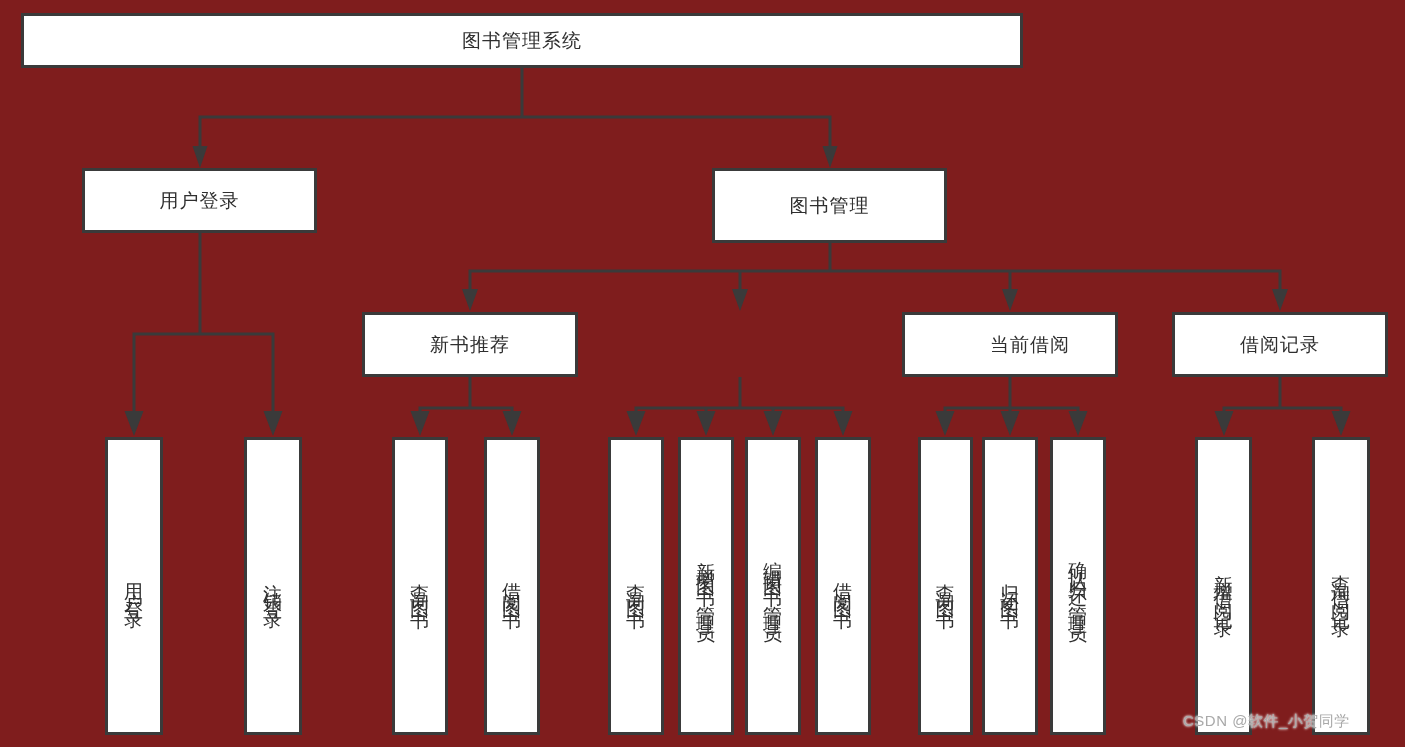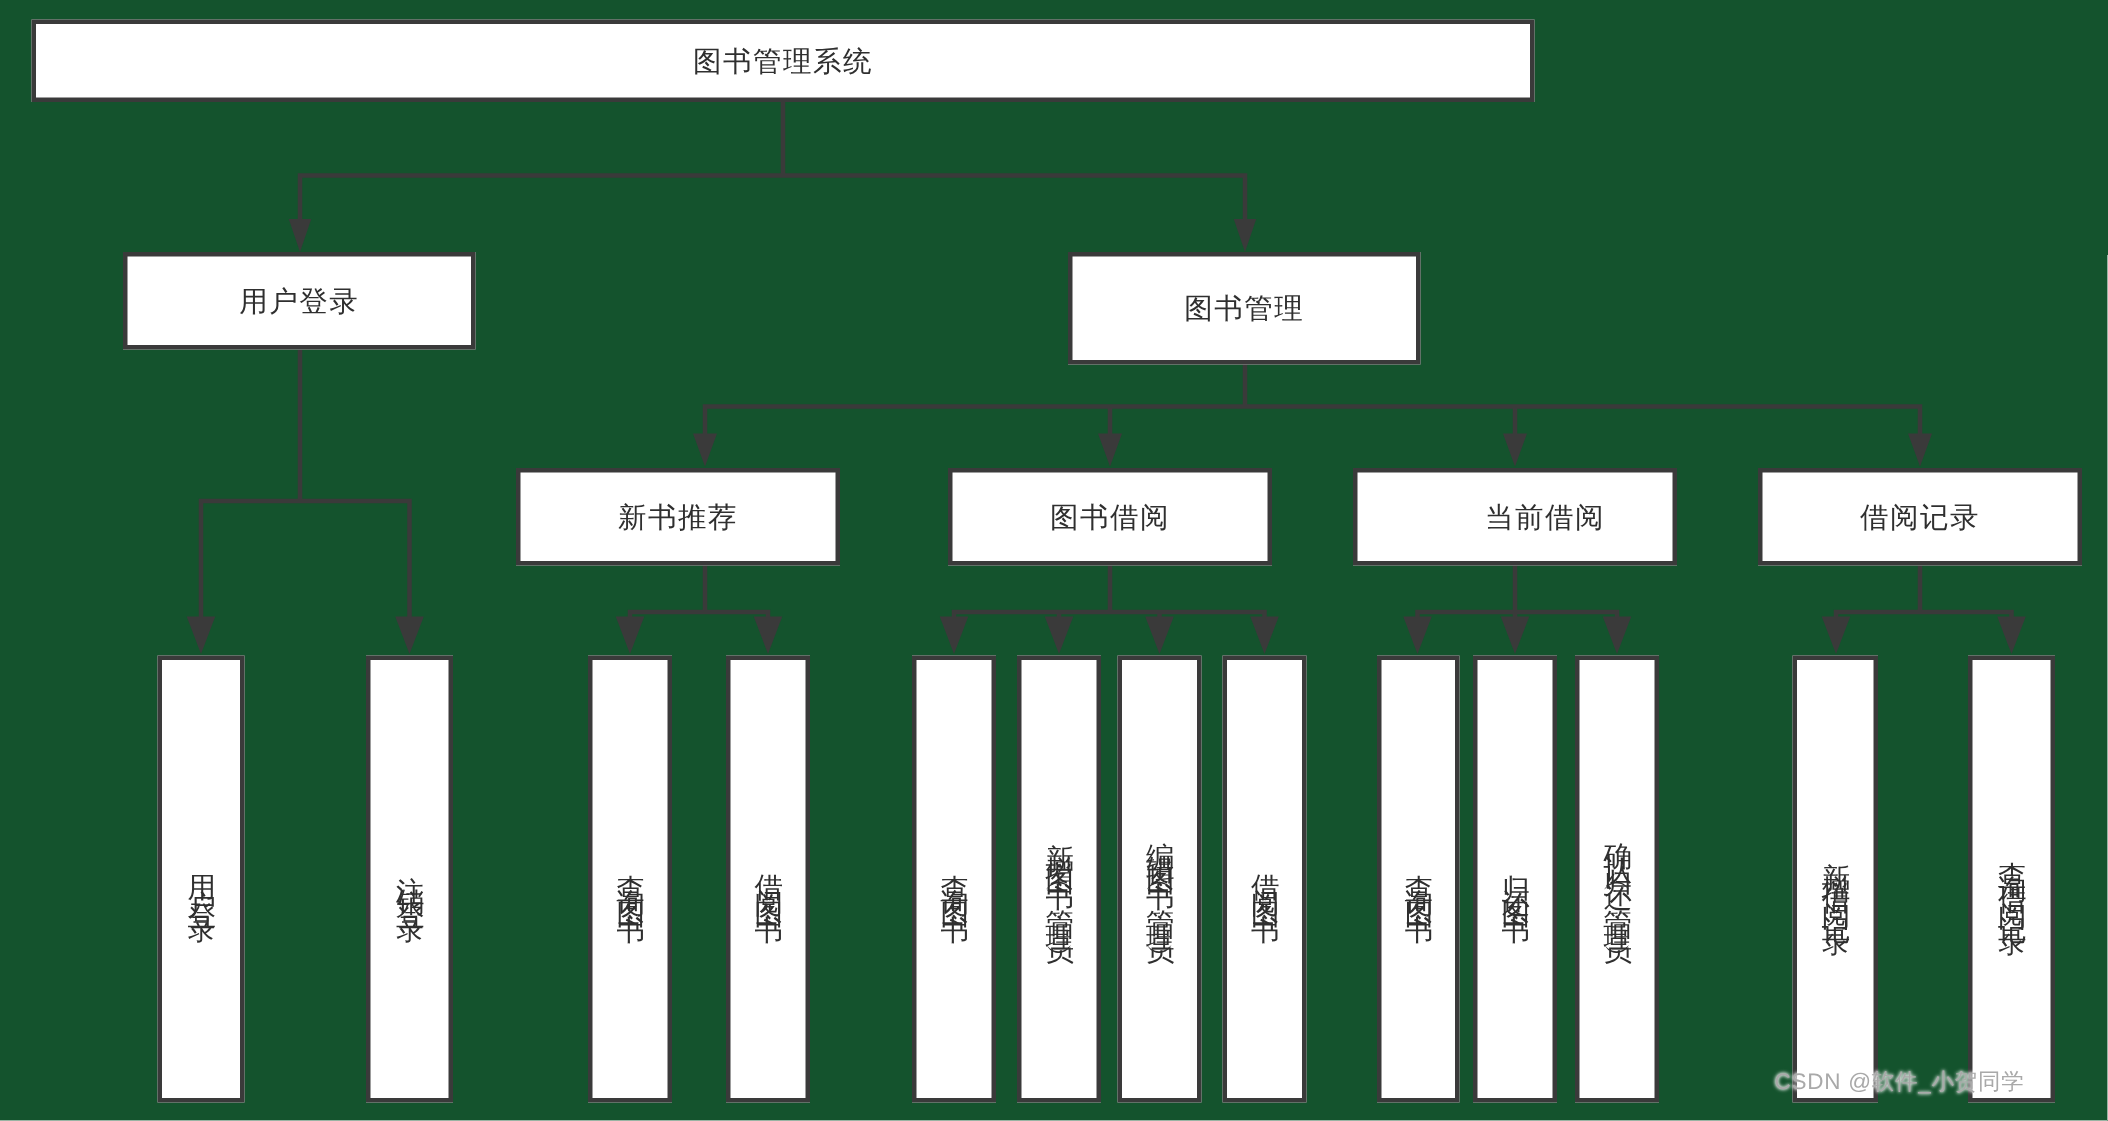--- a/index.html
+++ b/index.html
@@ -1,17 +1,17 @@
 <!DOCTYPE html>
 <html style="--c-line: #3a3a3a; --c-box_fill: #ffffff; --c-text: #2f2f2f; --c-watermark: #a9a9a9;"><head>
 <meta charset="utf-8">
 <style>
   html,body{margin:0;padding:0;background:#fff;}
   #canvas{
-    position:relative;width:1405px;height:747px;background:#14532d;overflow:hidden;
+    position:relative;width:1405px;height:747px;background:#7f1d1d;overflow:hidden;
     font-family:"Liberation Sans", sans-serif;
   }
   #lines{position:absolute;left:0;top:0;z-index:1;}
   .box{
     position:absolute;box-sizing:border-box;background:#ffffff;
     border:3px solid var(--c-line,#3a3a3a);
     display:flex;align-items:center;justify-content:center;
     color:var(--c-text,#2f2f2f);z-index:2;
   }
   .hbox .lbl{
@@ -79,25 +79,22 @@
     <span class="lbl">图书管理系统</span>
   </div>
 
   <div class="box hbox" style="left:82px;top:168px;width:235px;height:65px;">
     <span class="lbl">用户登录</span>
   </div>
   <div class="box hbox" style="left:712px;top:168px;width:235px;height:75px;">
     <span class="lbl">图书管理</span>
   </div>
 
-  <div class="box hbox" style="left:344px;top:312px;width:216px;height:65px;align-items:center;">
+  <div class="box hbox" style="left:362px;top:312px;width:216px;height:65px;align-items:center;">
     <span class="lbl">新书推荐</span>
-  </div>
-  <div class="box hbox" style="left:632px;top:312px;width:216px;height:65px;">
-    <span class="lbl">图书借阅</span>
   </div>
   <div class="box hbox" style="left:902px;top:312px;width:216px;height:65px;padding-left:40px;">
     <span class="lbl">当前借阅</span>
   </div>
   <div class="box hbox" style="left:1172px;top:312px;width:216px;height:65px;">
     <span class="lbl">借阅记录</span>
   </div>
 
   <div class="box vbox" style="left:105px;top:437px;width:58px;height:298px;">
     <span class="lbl">用户登录</span>

